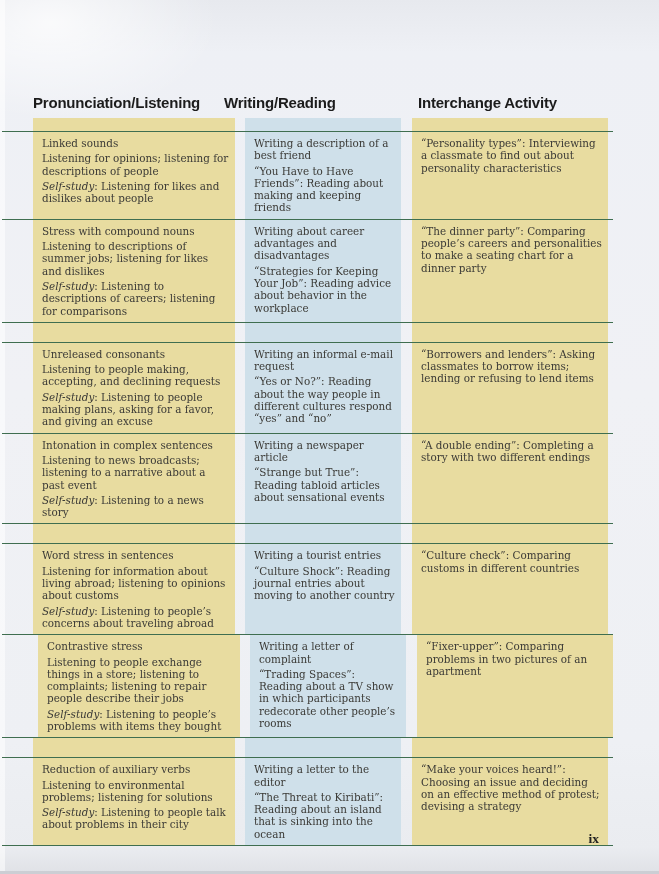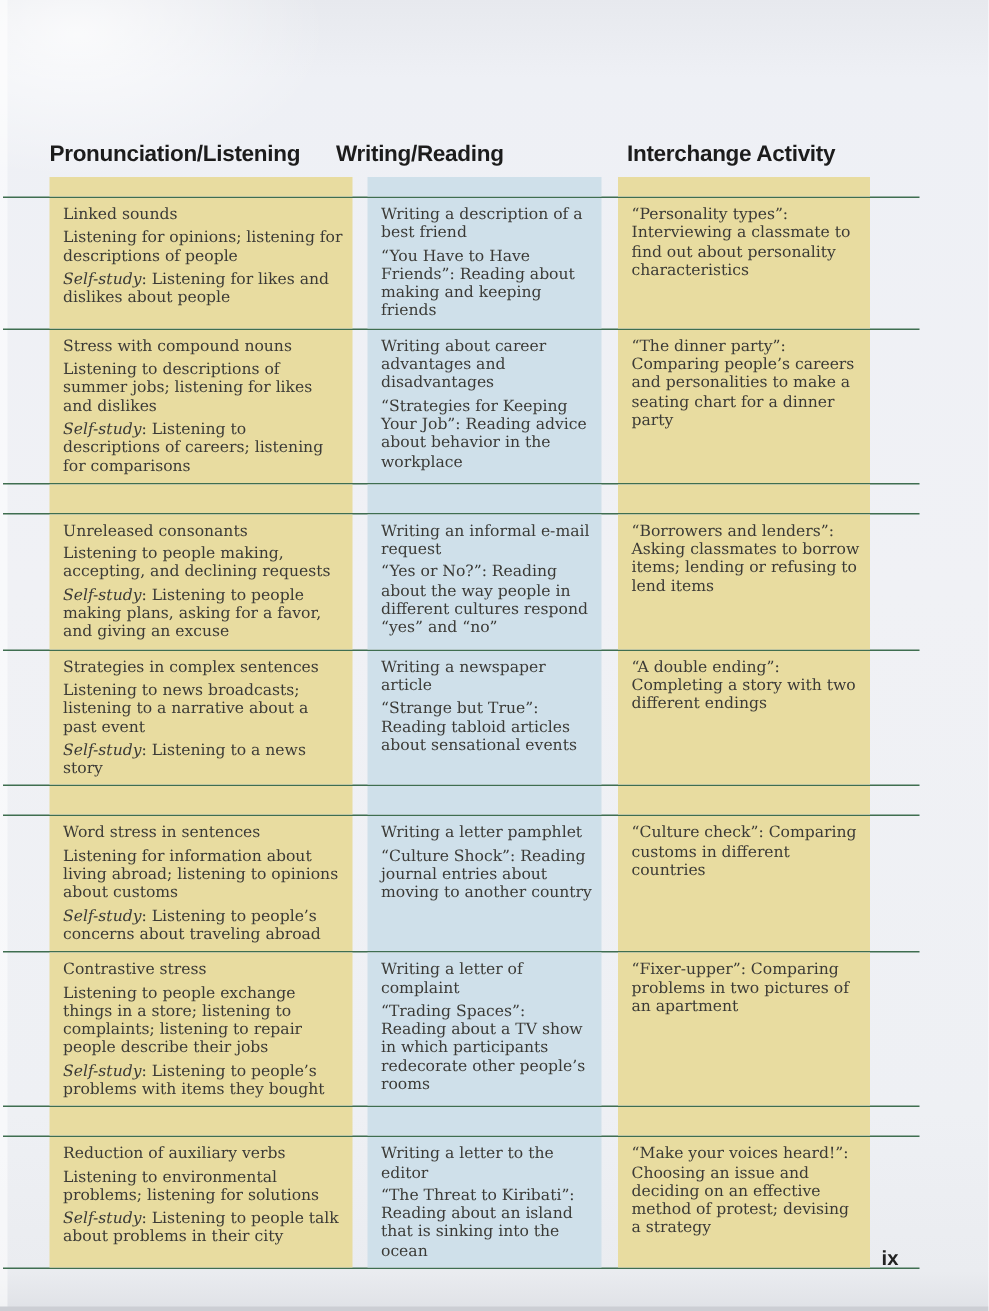--- a/index.html
+++ b/index.html
@@ -32,28 +32,28 @@
   .toc{position:absolute;left:2px;top:118px;width:611px;}
   .row{display:flex;border-top:1.5px solid var(--green);}
   .toc .row:first-child{border-top:none;}
   .toc .row:last-child{border-bottom:1.5px solid var(--green);}
   .lmargin{width:31px;flex:none;}
   .gapA{width:10px;flex:none;}
   .gapB{width:11px;flex:none;}
   .cell{flex:none;box-sizing:border-box;padding:5px 6px 2px 9px;}
   .col1{width:202px;background:var(--yellow);}
   .col2{width:156px;background:var(--blue);}
-  .col3{width:168px;background:var(--yellow);}
+  .col3{width:196px;background:var(--yellow);}
   .row.spacer .cell,.row.cap .cell{padding:0;}
   .para{margin:0 0 3px;font-size:10.4px;line-height:12.3px;color:var(--ink);}
   .para .it{font-style:italic;}
 
   .pageno{
     position:absolute;left:0;top:831px;width:599px;text-align:right;
-    font-family:Liberation Sans, sans-serif;font-weight:bold;font-size:13.5px;color:#222;
+    font-family:Liberation Serif, serif;font-weight:bold;font-size:13.5px;color:#222;
   }
 </style>
 </head>
 <body>
 
 <div class="scan-glare"></div>
 <div class="edge-left"></div>
 
 <h2 class="colhead ch1">Pronunciation/Listening</h2>
 <h2 class="colhead ch2">Writing/Reading</h2>
@@ -123,21 +123,21 @@
         <p class="para"><span>“Yes or No?”: Reading about the way people in different cultures respond “yes” and “no”</span></p>
       </div>
       <div class="gapB"></div>
       <div class="cell col3">
         <p class="para"><span>“Borrowers and lenders”: Asking classmates to borrow items; lending or refusing to lend items</span></p>
       </div>
     </div>
     <div class="row unit" style="min-height: 69px;">
       <div class="lmargin"></div>
       <div class="cell col1">
-        <p class="para"><span>Strategies in complex sentences</span></p>
+        <p class="para"><span>Intonation in complex sentences</span></p>
         <p class="para"><span>Listening to news broadcasts; listening to a narrative about a past event</span></p>
         <p class="para"><span class="it">Self-study</span><span>: Listening to a news story</span></p>
       </div>
       <div class="gapA"></div>
       <div class="cell col2">
         <p class="para"><span>Writing a newspaper article</span></p>
         <p class="para"><span>“Strange but True”: Reading tabloid articles about sensational events</span></p>
       </div>
       <div class="gapB"></div>
       <div class="cell col3">
@@ -154,29 +154,29 @@
     </div>
     <div class="row unit" style="min-height: 74px;">
       <div class="lmargin"></div>
       <div class="cell col1">
         <p class="para"><span>Word stress in sentences</span></p>
         <p class="para"><span>Listening for information about living abroad; listening to opinions about customs</span></p>
         <p class="para"><span class="it">Self-study</span><span>: Listening to people’s concerns about traveling abroad</span></p>
       </div>
       <div class="gapA"></div>
       <div class="cell col2">
-        <p class="para"><span>Writing a letter pamphlet</span></p>
+        <p class="para"><span>Writing a tourist entries</span></p>
         <p class="para"><span>“Culture Shock”: Reading journal entries about moving to another country</span></p>
       </div>
       <div class="gapB"></div>
       <div class="cell col3">
         <p class="para"><span>“Culture check”: Comparing customs in different countries</span></p>
       </div>
     </div>
-    <div class="row unit" style="min-height: 94px;">
+    <div class="row unit" style="min-height: 94px; justify-content: flex-end;">
       <div class="lmargin"></div>
       <div class="cell col1">
         <p class="para"><span>Contrastive stress</span></p>
         <p class="para"><span>Listening to people exchange things in a store; listening to complaints; listening to repair people describe their jobs</span></p>
         <p class="para"><span class="it">Self-study</span><span>: Listening to people’s problems with items they bought</span></p>
       </div>
       <div class="gapA"></div>
       <div class="cell col2">
         <p class="para"><span>Writing a letter of complaint</span></p>
         <p class="para"><span>“Trading Spaces”: Reading about a TV show in which participants redecorate other people’s rooms</span></p>

